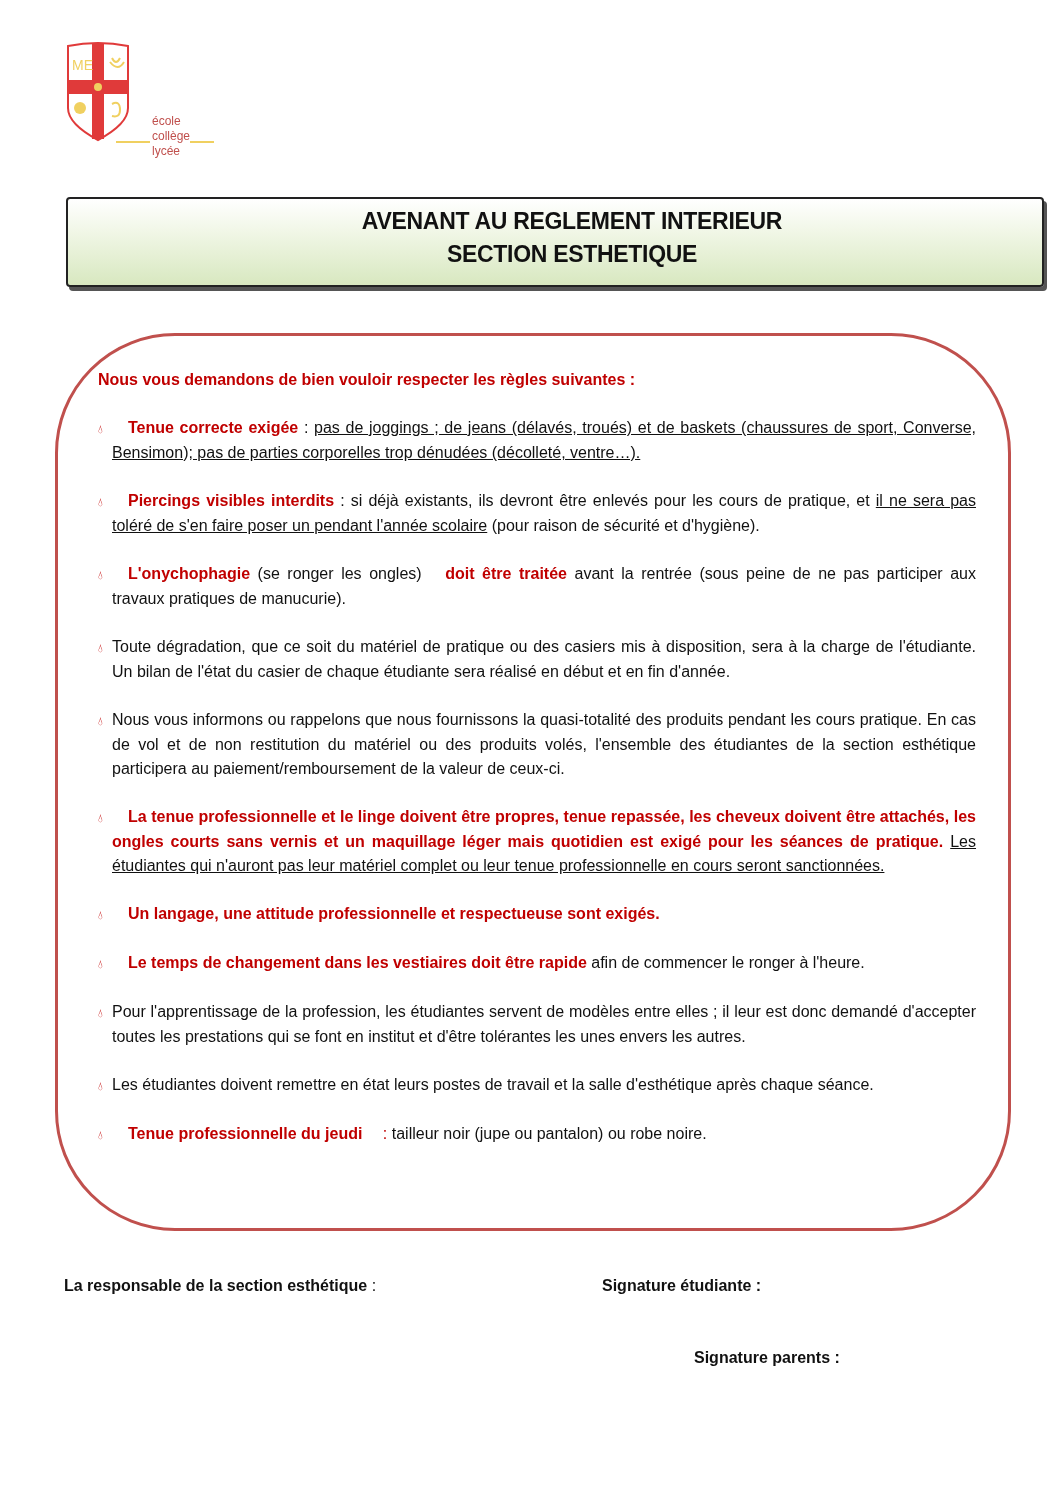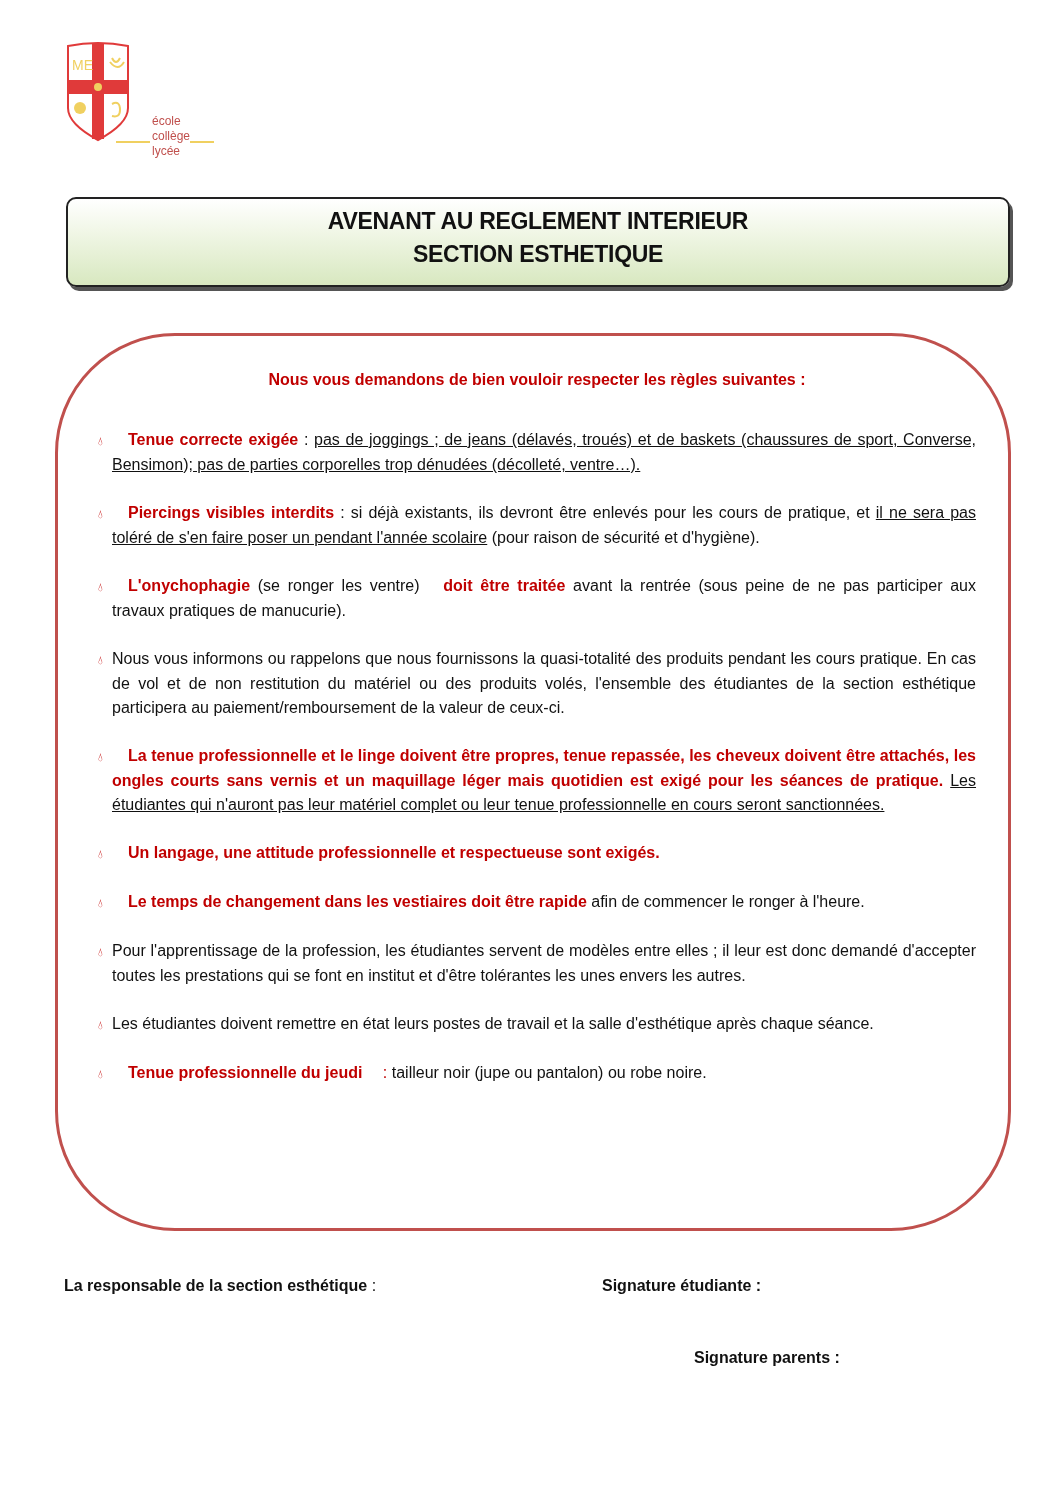--- a/index.html
+++ b/index.html
@@ -14,42 +14,43 @@
     .logo-text {
       position: absolute; left: 90px; top: 72px; font-size: 12px; line-height: 15px;
       color: #c0504d; font-family: "Liberation Sans", sans-serif;
     }
     .logo-line {
       position: absolute; height: 2px; background: #f0d060;
     }
 
     .title-box {
       position: absolute; left: 66px; top: 197px; width: 940px; height: 86px;
-      border: 2px solid #222; border-radius: 10px;
+      border: 2px solid #222; border-radius: 4px;
       background: linear-gradient(to bottom, #ffffff 0%, #eef5e2 45%, #d8e8c0 100%);
       box-shadow: 3px 4px 0 #555;
       text-align: center;
+      padding-left: 34px;
     }
     .title-line {
       font-weight: bold; font-size: 23px; line-height: 33px; color: #111;
       font-family: "Liberation Sans", sans-serif; letter-spacing: -0.3px;
     }
     .title-line.first { margin-top: 6px; }
 
     .rules-box {
       position: absolute; left: 55px; top: 333px; width: 950px; height: 892px;
       border: 3.5px solid #c0504d; border-radius: 120px;
     }
     .rules-content {
       position: absolute; left: 98px; top: 368px; width: 878px;
       font-size: 16px; line-height: 24px; text-align: justify;
     }
     .intro {
-      text-align: center; color: #c00000; font-weight: bold; font-size: 16px;
-      margin-bottom: 36px;
+      text-align: left; color: #c00000; font-weight: bold; font-size: 16px;
+      margin-bottom: 24px;
     }
     .rule { margin-bottom: 24px; padding-left: 14px; text-indent: -14px; }
     .rule:last-child { margin-bottom: 0; }
     .bullet { color: #c00000; font-size: 12px; display: inline-block; width: 14px; text-indent: 0; }
     .red { color: #c00000; font-weight: bold; margin-left: 16px; }
     .u { text-decoration: underline; }
 
     .footer { position: absolute; font-size: 16px; line-height: 22px; }
     .bold { font-weight: bold; }
   </style>
@@ -88,23 +89,26 @@
 
   <div class="rule">
     <span class="bullet">💧︎</span><span class="red">Tenue correcte exigée</span><span> : </span><span class="u">pas de joggings ; de jeans (délavés, troués) et de baskets (chaussures de sport, Converse, Bensimon); pas de parties corporelles trop dénudées (décolleté, ventre…).</span>
   </div>
 
   <div class="rule">
     <span class="bullet">💧︎</span><span class="red">Piercings visibles interdits</span><span> : </span><span>si déjà existants, ils devront être enlevés pour les cours de pratique, et </span><span class="u">il ne sera pas toléré de s'en faire poser un pendant l'année scolaire</span><span> (pour raison de sécurité et d'hygiène).</span>
   </div>
 
   <div class="rule">
-    <span class="bullet">💧︎</span><span class="red">L'onychophagie</span><span> (se ronger les ventre) </span><span class="red">doit être traitée</span><span> avant la rentrée (sous peine de ne pas participer aux travaux pratiques de manucurie).</span>
+    <span class="bullet">💧︎</span><span class="red">L'onychophagie</span><span> (se ronger les ongles) </span><span class="red">doit être traitée</span><span> avant la rentrée (sous peine de ne pas participer aux travaux pratiques de manucurie).</span>
   </div>
 
+  <div class="rule">
+    <span class="bullet">💧︎</span><span>Toute dégradation, que ce soit du matériel de pratique ou des casiers mis à disposition, sera à la charge de l'étudiante. Un bilan de l'état du casier de chaque étudiante sera réalisé en début et en fin d'année.</span>
+  </div>
 
   <div class="rule">
     <span class="bullet">💧︎</span><span>Nous vous informons ou rappelons que nous fournissons la quasi-totalité des produits pendant les cours pratique. En cas de vol et de non restitution du matériel ou des produits volés, l'ensemble des étudiantes de la section esthétique participera au paiement/remboursement de la valeur de ceux-ci.</span>
   </div>
 
   <div class="rule">
     <span class="bullet">💧︎</span><span class="red">La tenue professionnelle et le linge doivent être propres, tenue repassée, les cheveux doivent être attachés, les ongles courts sans vernis et un maquillage léger mais quotidien est exigé pour les séances de pratique.</span> <span class="u">Les étudiantes qui n'auront pas leur matériel complet ou leur tenue professionnelle en cours seront sanctionnées.</span>
   </div>
 
   <div class="rule">

